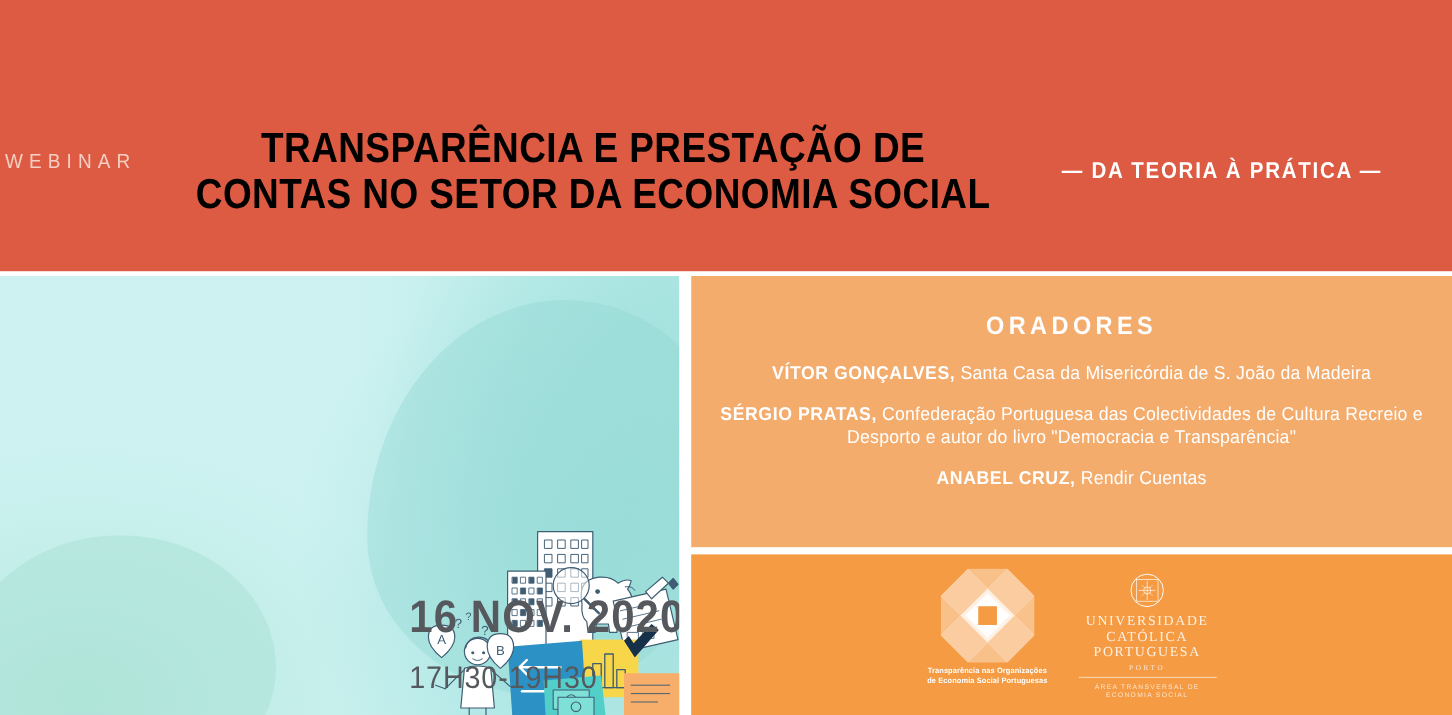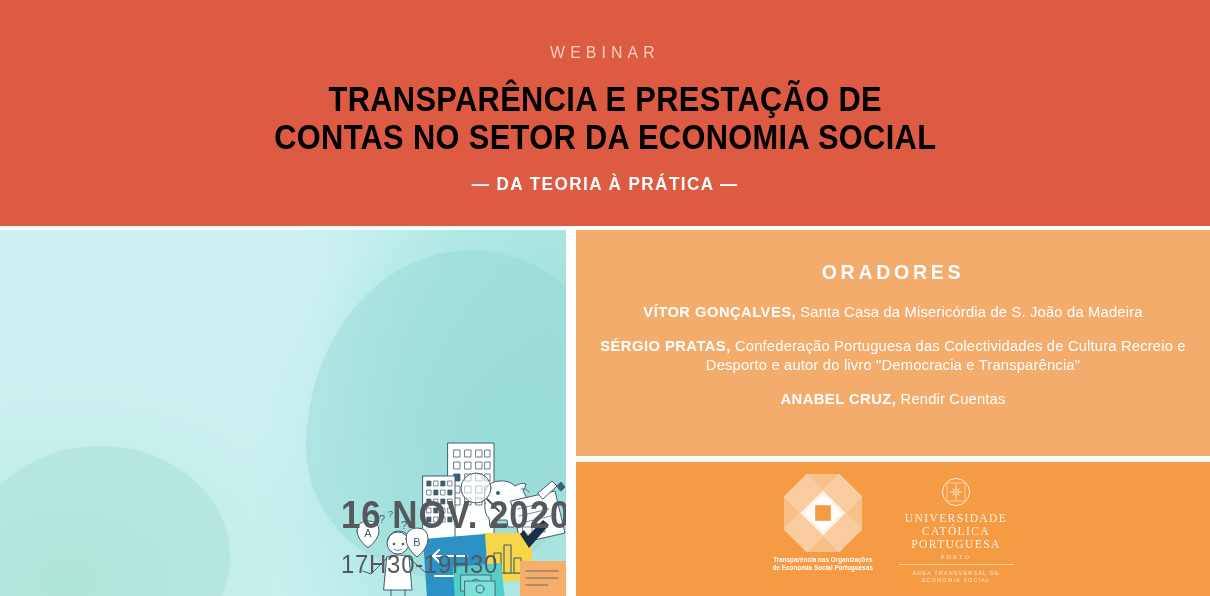--- a/index.html
+++ b/index.html
@@ -15,21 +15,21 @@
     background:#ffffff;
   }
 
   
   .header {
     position:absolute;
     left:0; top:0;
     width:1210px; height:226px;
     background:#dd5b42;
     display:flex;
-    flex-direction:column;
+    flex-direction:row;
     align-items:center;
     justify-content:flex-start;
     padding-top:43px;
   }
   .kicker {
     color:#f6cec3;
     font-size:17px;
     letter-spacing:5.5px;
     font-weight:400;
     text-transform:uppercase;

